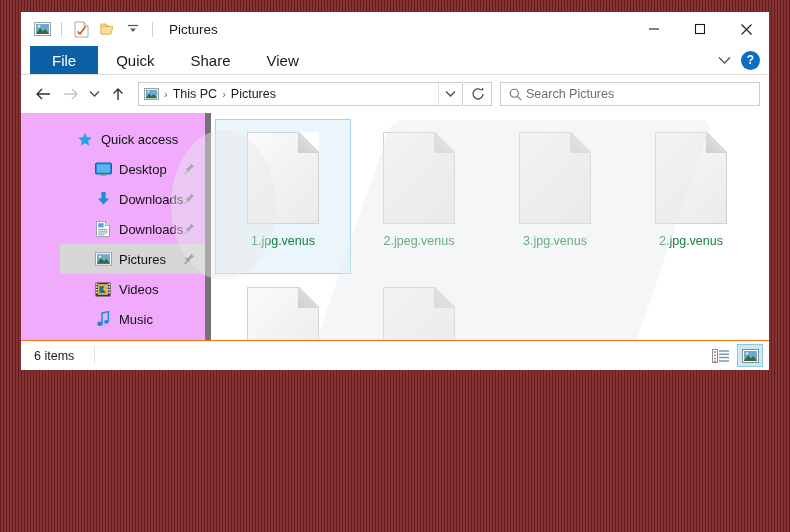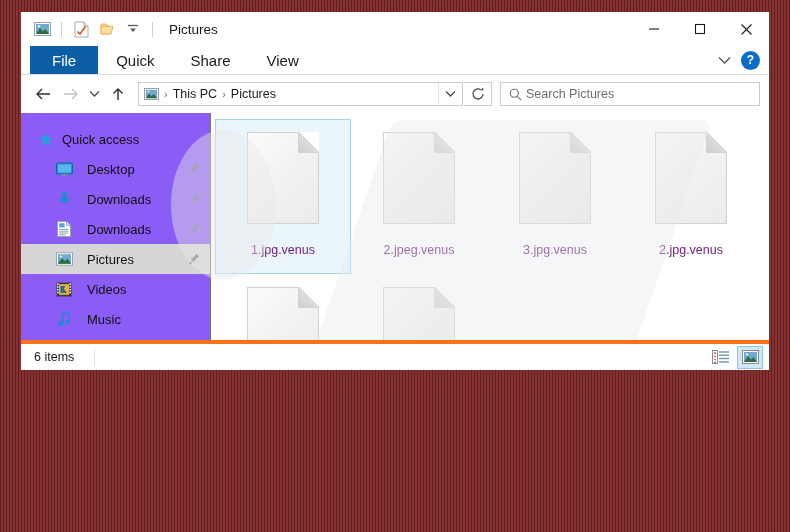--- a/index.html
+++ b/index.html
@@ -185,46 +185,47 @@
     flex: 1 1 auto;
     display: flex;
     min-height: 0;
     position: relative;
     background: #ffffff;
   }
 
   .sidebar {
     width: 190px;
     flex: 0 0 190px;
-    background: #8b5cf6;
-    border-right: 1px solid #737373;
+    background: #f0abfc;
+    border-right: 6px solid #737373;
     padding-top: 11px;
     position: relative;
     z-index: 2;
+    padding-left: 39px;
   }
   .nav-item {
     height: 30px;
     display: flex;
     align-items: center;
     padding-right: 9px;
     font-size: 13px;
     color: #101010;
     white-space: nowrap;
   }
   .nav-item.selected { background: #d6d6d6; }
   .nav-item .ico {
     width: 18px; height: 18px;
     display: flex; align-items: center; justify-content: center;
     flex: 0 0 18px;
     margin-right: 7px;
   }
   .nav-item .lbl { flex: 1 1 auto; }
   .nav-item .pin { width: 13px; flex: 0 0 13px; display:flex; align-items:center; justify-content:center;}
   .indent-0 { padding-left: 16px; }
-  .indent-1 { padding-left: 34px; gap: 7px; }
+  .indent-1 { padding-left: 34px; }
   .nav-gap { height: 9px; }
 
   
   .content {
     flex: 1 1 auto;
     position: relative;
     overflow: hidden;
     background: #ffffff;
     padding: 6px 0 0 4px;
     z-index: 2;
@@ -274,32 +275,32 @@
   }
   .doc-icon .fold {
     position: absolute;
     right: 0; top: 0;
     width: 21px; height: 21px;
     background: linear-gradient(225deg, #ffffff 0%, #ffffff 48%, #dcdcdc 50%, #cfcfcf 100%);
     border-left: 1px solid #d2d2d2;
     border-bottom: 1px solid #d2d2d2;
   }
   .file-name {
-    margin-top: 19px;
+    margin-top: 10px;
     font-size: 12.5px;
-    color: #701a75;
+    color: #15803d;
     text-align: center;
     white-space: nowrap;
   }
 
   
   .statusbar {
     height: 30px;
     flex: 0 0 30px;
-    border-top: 4px solid #f97316;
+    border-top: 1px solid #f97316;
     display: flex;
     align-items: center;
     padding: 0 6px 0 13px;
     background: #ffffff;
     position: relative;
     z-index: 5;
   }
   .status-text { font-size: 12.5px; color: #1a1a1a; }
   .status-sep { width:1px; height:17px; background:#e0e0e0; margin-left:20px; }
   .view-toggles { margin-left: auto; display: flex; gap: 3px; align-items: center; }

